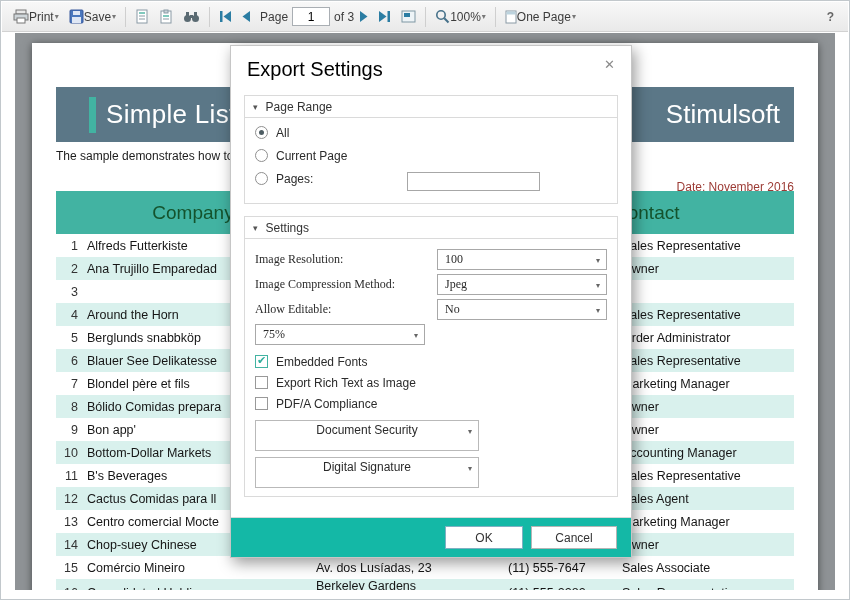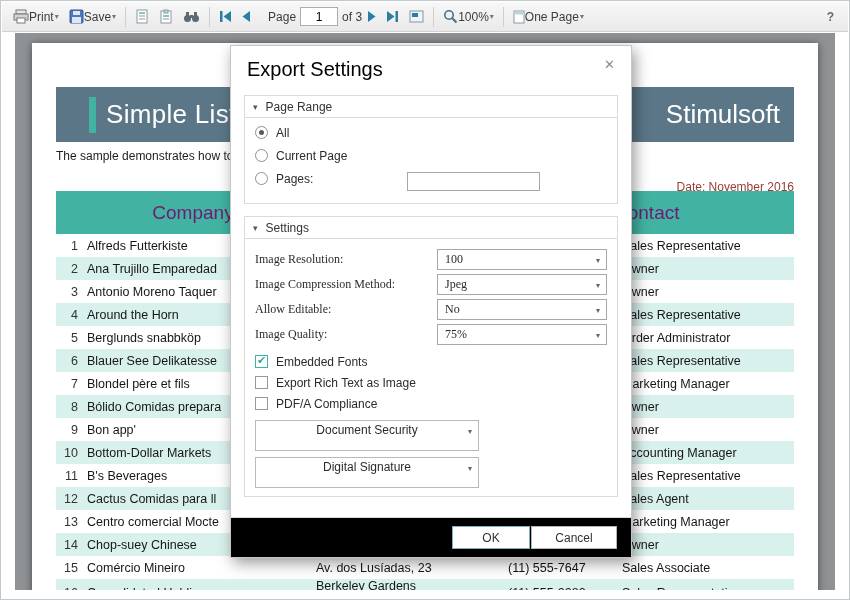--- a/index.html
+++ b/index.html
@@ -31,21 +31,21 @@
   .band-accent { width: 7px; height: 36px; background: var(--accent, #42b3a2); margin-left: 33px; }
   .band-title { font-size: 26px; margin-left: 10px; letter-spacing: .3px; }
   .band-brand { margin-left: auto; margin-right: 14px; font-size: 26px; }
 
   .subrow { position: absolute; top: 106px; left: 24px; right: 24px; display: flex;
     justify-content: space-between; font-size: 12px; }
   .sub-desc { color: #1d1d1d; }
   .sub-date { color: var(--date-red, #9c3b35); margin-top: 31px; }
 
   .rtable { position: absolute; top: 148px; left: 24px; right: 24px; }
-  .thead { height: 43px; background: var(--accent, #42b3a2); color: #701a75; display: flex;
+  .thead { height: 43px; background: var(--accent, #42b3a2); color: #14532d; display: flex;
     align-items: center; font-size: 19px; }
   .h-company { width: 230px; margin-left: 22px; text-align: center; }
   .h-contact { width: 180px; margin-left: 306px; }
   .trow { display: flex; align-items: center; min-height: 23px; font-size: 12.5px; color: #161616; }
   .trow.alt { background: var(--row-alt, #d9f1ed); }
   .c-num { width: 22px; text-align: right; flex: none; color: #333; }
   .c-company { width: 230px; padding-left: 9px; flex: none; white-space: nowrap; }
   .c-address { width: 192px; padding-left: 8px; flex: none; white-space: pre-line; line-height: 14px; }
   .c-phone { width: 114px; padding-left: 8px; flex: none; }
   .c-contact { width: 180px; padding-left: 8px; flex: none; }
@@ -81,21 +81,21 @@
   .checkbox { width: 13px; height: 13px; border: 1px solid #999; background: #fff; flex: none; position: relative; }
   .checkbox.on { border-color: #42b3a2; }
   .checkbox.on::after { content: "\2714"; position: absolute; left: 1px; top: -2px; font-size: 11px; color: #2fae9c; }
 
   .sec-btn { width: 224px; height: 31px; border: 1px solid #b9b9b9; position: relative;
     text-align: center; line-height: 19px; margin-top: 6px; background: #fff; cursor: pointer; }
 
   .open-row { padding: 6px 13px 0; }
   .dlg-footer { position: absolute; left: 0; right: 0; bottom: 0; height: 40px;
     border-top: 1px solid #dadada; display: flex; align-items: center; justify-content: flex-end;
-    gap: 1px; padding: 0 14px; background: #000000; }
+    gap: 8px; padding: 0 14px; background: #14b8a6; }
   .btn { height: 23px; background: #fff; font: 12px "Liberation Sans", sans-serif; color: #333; cursor: pointer; }
   .btn-ok { width: 78px; border: 1px solid #7fb0c2; }
   .btn-cancel { width: 86px; border: 1px solid #b5b5b5; }
 </style>
 </head>
 <body>
 
 <div class="viewer">
 
   <div class="toolbar">
@@ -162,21 +162,21 @@
           </svg>
         </span>
     </div>
     <div class="tb-item">
       <span>
           <svg class="navsvg" width="9" height="11">
             <path d="M8 0 L.5 5.5 L8 11 Z" fill="#2b7da3"></path>
           </svg>
         </span>
     </div>
-    <span style="margin-left:12px;">Page</span>
+    <span style="margin-left:4px;">Page</span>
     <input class="page-input" value="1" style="">
     <span>of 3</span>
     <div class="tb-item">
       <span>
           <svg class="navsvg" width="9" height="11">
             <path d="M1 0 L8.5 5.5 L1 11 Z" fill="#2b7da3"></path>
           </svg>
         </span>
     </div>
     <div class="tb-item">
@@ -249,21 +249,20 @@
             </div>
             <div class="trow alt">
               <div class="c-num">2</div>
               <div class="c-company">Ana Trujillo Emparedad</div>
               <div class="c-address"></div>
               <div class="c-phone"></div>
               <div class="c-contact">Owner</div>
             </div>
             <div class="trow">
               <div class="c-num">3</div>
-              <div class="c-company">Antonio Moreno Taquer</div>
               <div class="c-address"></div>
               <div class="c-phone"></div>
               <div class="c-contact">Owner</div>
             </div>
             <div class="trow alt">
               <div class="c-num">4</div>
               <div class="c-company">Around the Horn</div>
               <div class="c-address"></div>
               <div class="c-phone"></div>
               <div class="c-contact">Sales Representative</div>
@@ -410,21 +409,20 @@
           </div>
         </div>
         <div class="field-row">
           <span class="flabel">Allow Editable:</span>
           <div class="select">
             <span>No</span>
             <span class="caret2">▾</span>
           </div>
         </div>
         <div class="field-row">
-          <span class="flabel">Image Quality:</span>
           <div class="select">
             <span>75%</span>
             <span class="caret2">▾</span>
           </div>
         </div>
 
         <div class="check-row" style="margin-top:4px;">
           <span class="checkbox on"></span>
           <span>Embedded Fonts</span>
         </div>

